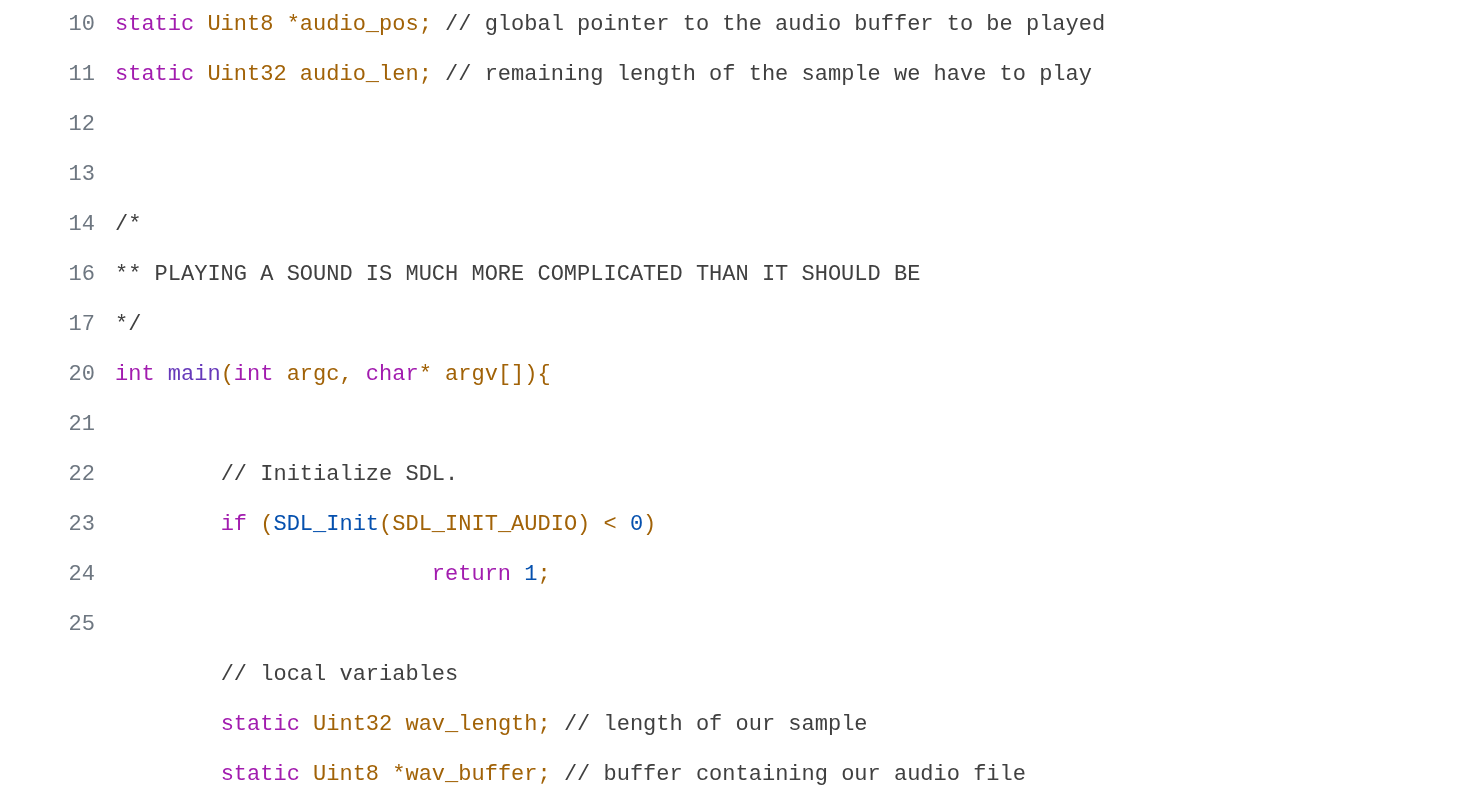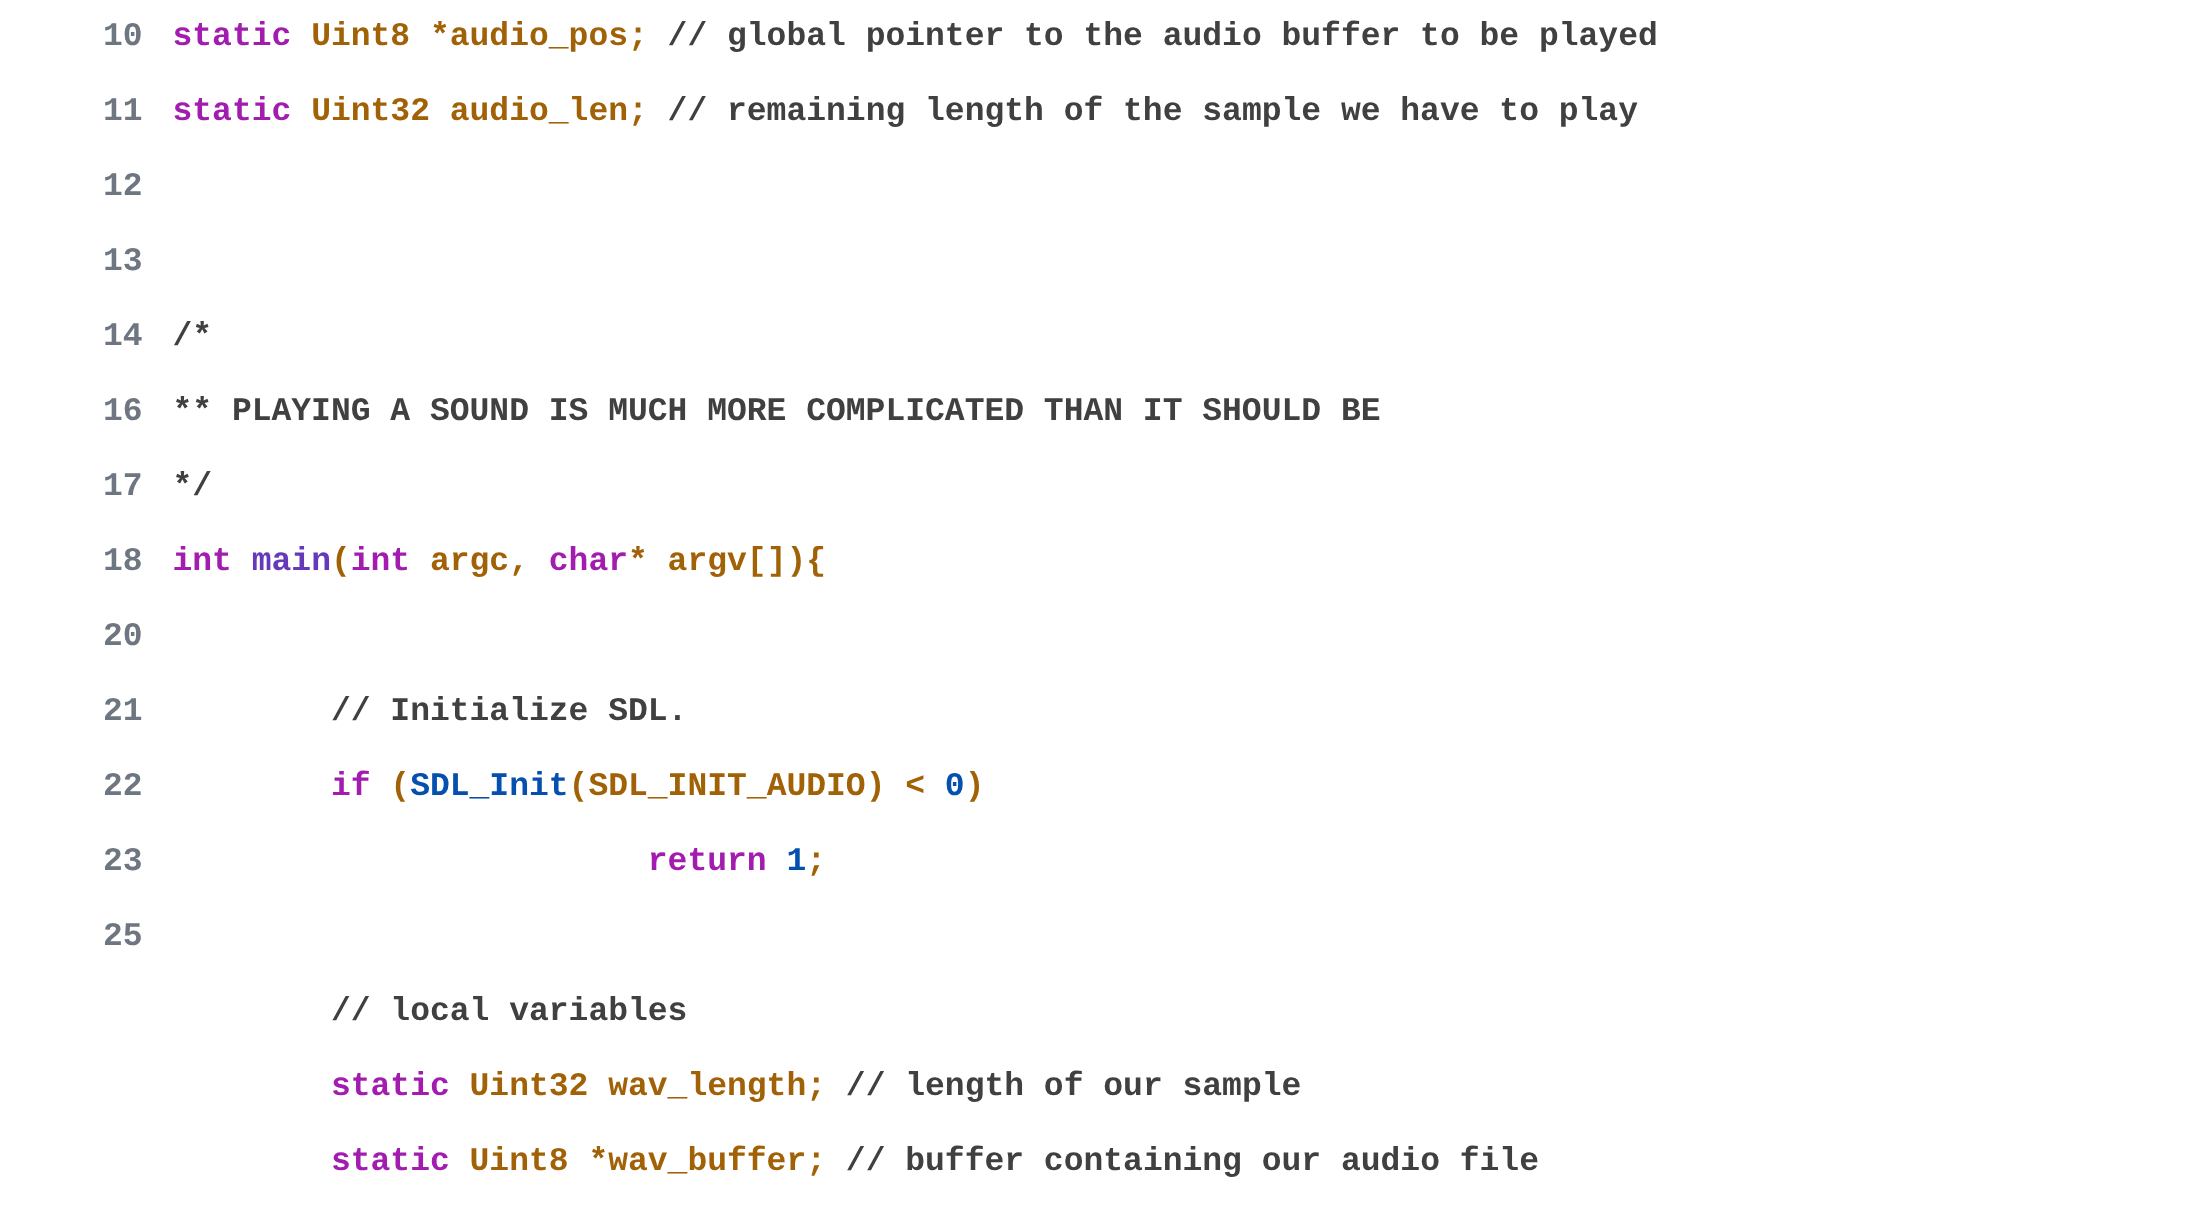--- a/index.html
+++ b/index.html
@@ -25,42 +25,41 @@
     user-select: none;
   }
   .code {
     flex: 1;
     white-space: pre;
     color: #1f2328;
   }
   .line {
     display: block;
     height: 50px;
-    font-weight: bold;
   }
   .kw { color: #a21caf; }
   .fn { color: #0550ae; }
   .num { color: #0550ae; }
   .ident { color: #6639ba; }
   .comment { color: #404040; }
   .plain { color: #a16207; }
 </style>
 </head>
 <body>
 
 <div class="code-container">
   <div class="gutter" id="gutter">
       <span class="line">10</span>
       <span class="line">11</span>
       <span class="line">12</span>
       <span class="line">13</span>
       <span class="line">14</span>
       <span class="line">16</span>
       <span class="line">17</span>
-      <span class="line">18</span>
       <span class="line">20</span>
       <span class="line">21</span>
       <span class="line">22</span>
       <span class="line">23</span>
+      <span class="line">24</span>
       <span class="line">25</span>
     </div>
   <div class="code" id="code"><span class="line"><span class="kw">static</span><span class="plain"> Uint8 *audio_pos; </span><span class="comment">// global pointer to the audio buffer to be played</span></span><span class="line"><span class="kw">static</span><span class="plain"> Uint32 audio_len; </span><span class="comment">// remaining length of the sample we have to play</span></span><span class="line"></span><span class="line"></span><span class="line"><span class="comment">/*</span></span><span class="line"><span class="comment">** PLAYING A SOUND IS MUCH MORE COMPLICATED THAN IT SHOULD BE</span></span><span class="line"><span class="comment">*/</span></span><span class="line"><span class="kw">int</span><span class="plain"> </span><span class="ident">main</span><span class="plain">(</span><span class="kw">int</span><span class="plain"> argc, </span><span class="kw">char</span><span class="plain">* argv[]){</span></span><span class="line"></span><span class="line"><span class="plain">        </span><span class="comment">// Initialize SDL.</span></span><span class="line"><span class="plain">        </span><span class="kw">if</span><span class="plain"> (</span><span class="fn">SDL_Init</span><span class="plain">(SDL_INIT_AUDIO) &lt; </span><span class="num">0</span><span class="plain">)</span></span><span class="line"><span class="plain">                        </span><span class="kw">return</span><span class="plain"> </span><span class="num">1</span><span class="plain">;</span></span><span class="line"></span><span class="line"><span class="plain">        </span><span class="comment">// local variables</span></span><span class="line"><span class="plain">        </span><span class="kw">static</span><span class="plain"> Uint32 wav_length; </span><span class="comment">// length of our sample</span></span><span class="line"><span class="plain">        </span><span class="kw">static</span><span class="plain"> Uint8 *wav_buffer; </span><span class="comment">// buffer containing our audio file</span></span></div>
 </div>
 
 </body></html>

